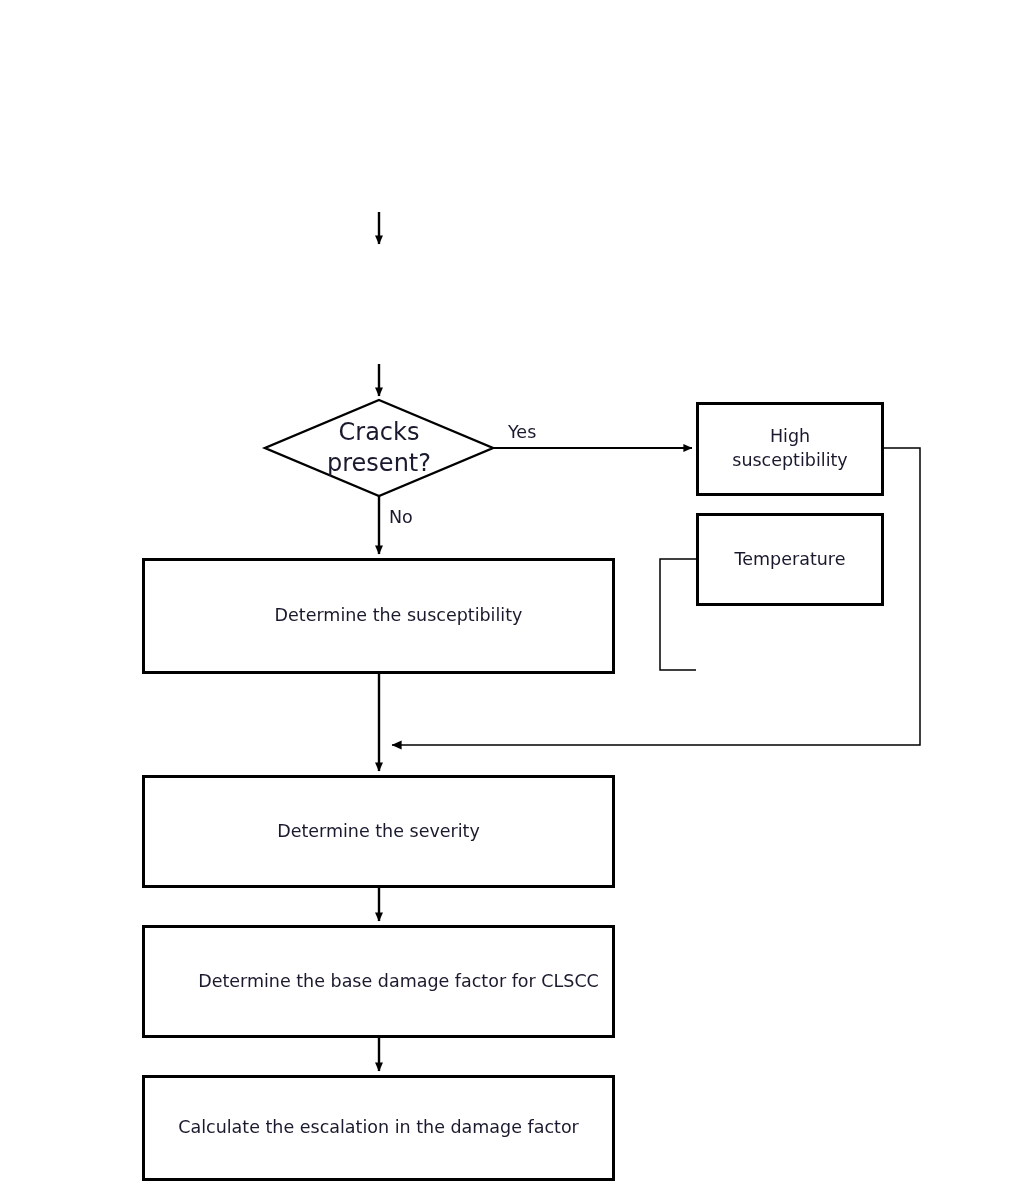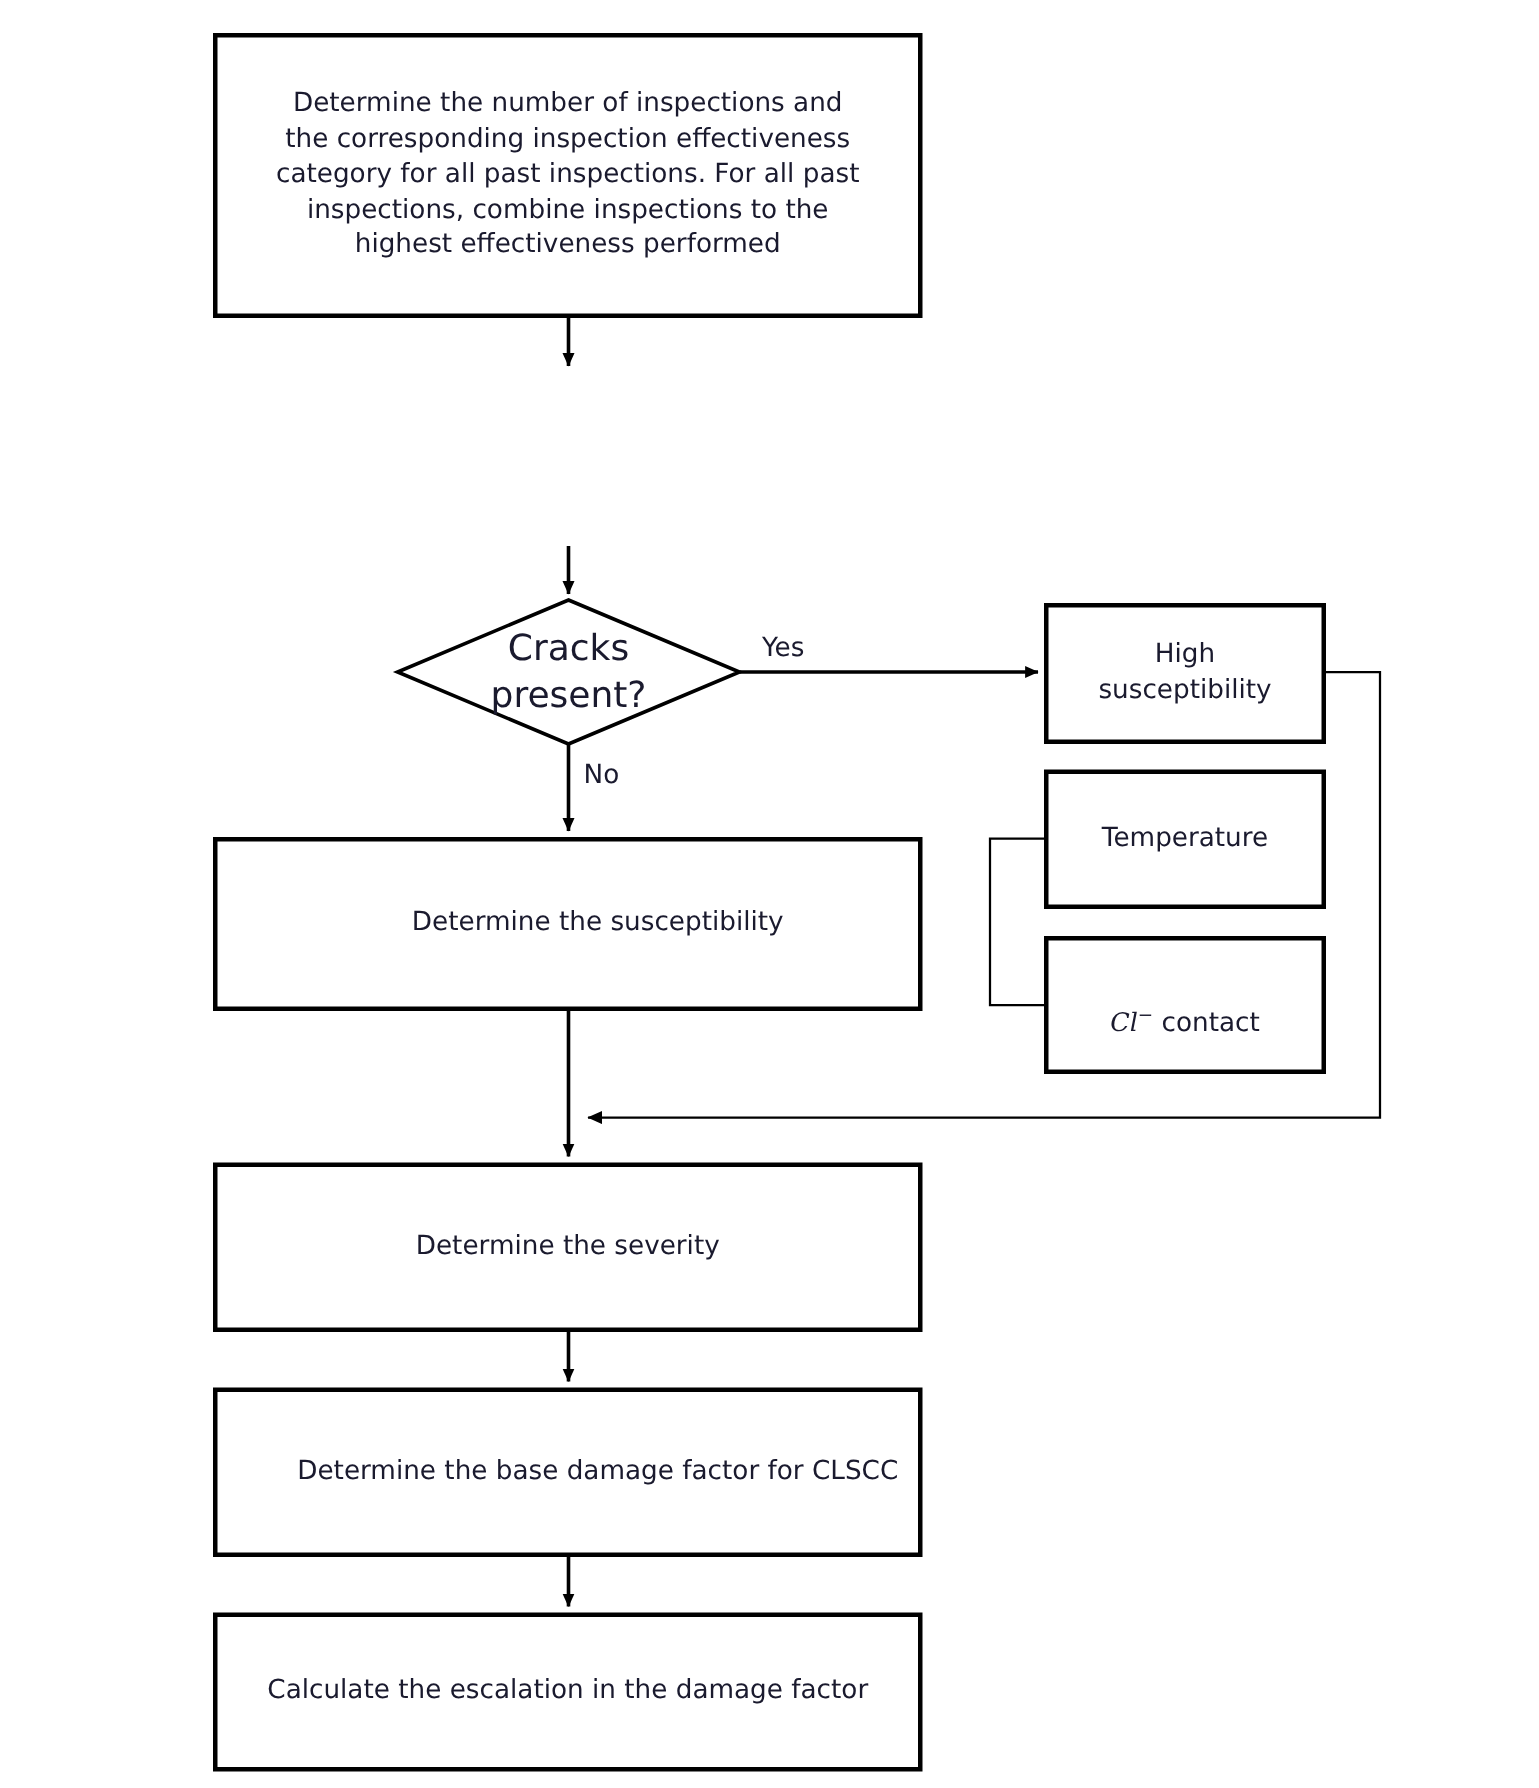--- a/index.html
+++ b/index.html
@@ -104,52 +104,40 @@
 
     <path d="M696,559 L660,559 L660,670 L696,670" fill="none" stroke="#000000" stroke-width="1.5"></path>
 
     <line x1="379" y1="888" x2="379" y2="921" stroke="#000000" stroke-width="2.4" marker-end="url(#arrowThick)"></line>
 
     <line x1="379" y1="1038" x2="379" y2="1071" stroke="#000000" stroke-width="2.4" marker-end="url(#arrowThick)"></line>
 
     <polygon points="379,400 493,448 379,496 265,448" fill="#ffffff" stroke="#000000" stroke-width="2.4"></polygon>
   </svg>
 
-  <div class="node-box" style="left:142px; top:22px; width:473px; height:190px;">
-    <span class="node-text">Determine the number of inspections and
-the corresponding inspection effectiveness
-category for all past inspections. For all past
-inspections, combine inspections to the
-highest effectiveness performed</span>
-  </div>
 
 
   <div class="diamond-wrap" style="left:265px; top:400px; width:228px; height:96px;">
     <span class="diamond-label">Cracks
 present?</span>
   </div>
 
   <span class="edge-label" style="left:508px; top:424px;">Yes</span>
 
   <span class="edge-label" style="left:389px; top:509px;">No</span>
 
   <div class="node-box" style="left:696px; top:402px; width:188px; height:94px;">
     <span class="node-text">High
 susceptibility</span>
   </div>
 
   <div class="node-box" style="left:696px; top:513px; width:188px; height:93px;">
     <span class="node-text">Temperature</span>
   </div>
 
-  <div class="node-box" style="left:696px; top:624px; width:188px; height:92px;">
-    <span class="node-text">
-      <span class="chem"><span>Cl</span><sup>−</sup></span><span> contact</span>
-    </span>
-  </div>
 
   <div class="node-box" style="left:142px; top:558px; width:473px; height:116px;padding-left:40px;">
     <span class="node-text">Determine the susceptibility</span>
   </div>
 
   <div class="node-box" style="left:142px; top:775px; width:473px; height:113px;">
     <span class="node-text">Determine the severity</span>
   </div>
 
   <div class="node-box" style="left:142px; top:925px; width:473px; height:113px;padding-left:40px;">

